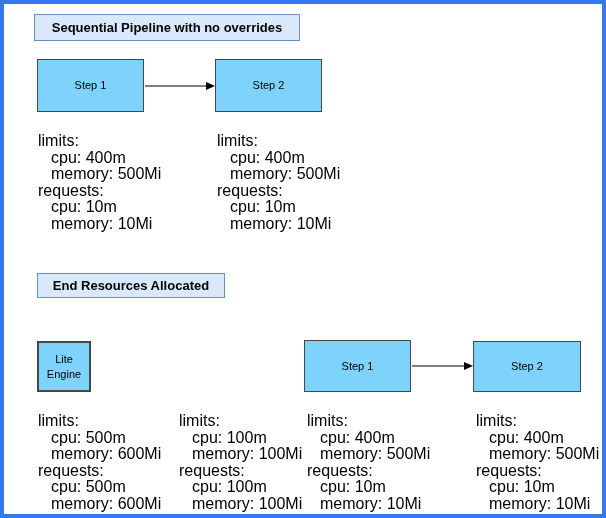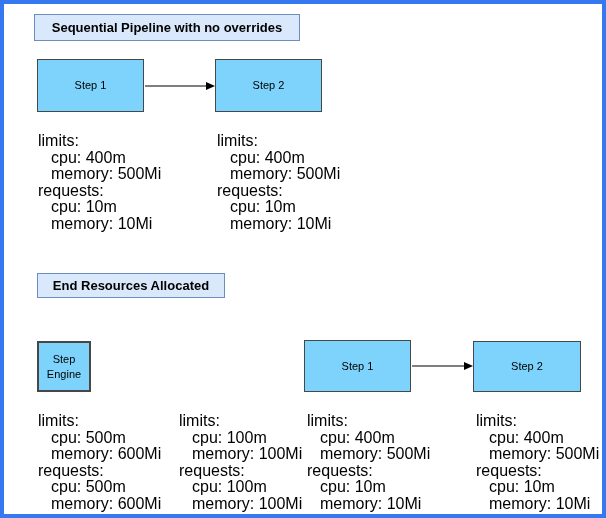--- a/index.html
+++ b/index.html
@@ -122,21 +122,21 @@
     <div class="line">requests:</div>
     <div class="line indent">cpu: 10m</div>
     <div class="line indent">memory: 10Mi</div>
   </div>
 
   <div class="title-box s2-title">
     <span>End Resources Allocated</span>
   </div>
 
   <div class="node small s2-lite">
-    <span>Step Engine</span>
+    <span>Lite Engine</span>
   </div>
 
 
   <div class="node s2-step1">
     <span>Step 1</span>
   </div>
 
   <div class="arrow s2-arrow">
     <span class="shaft"></span>
     <span class="head"></span>

